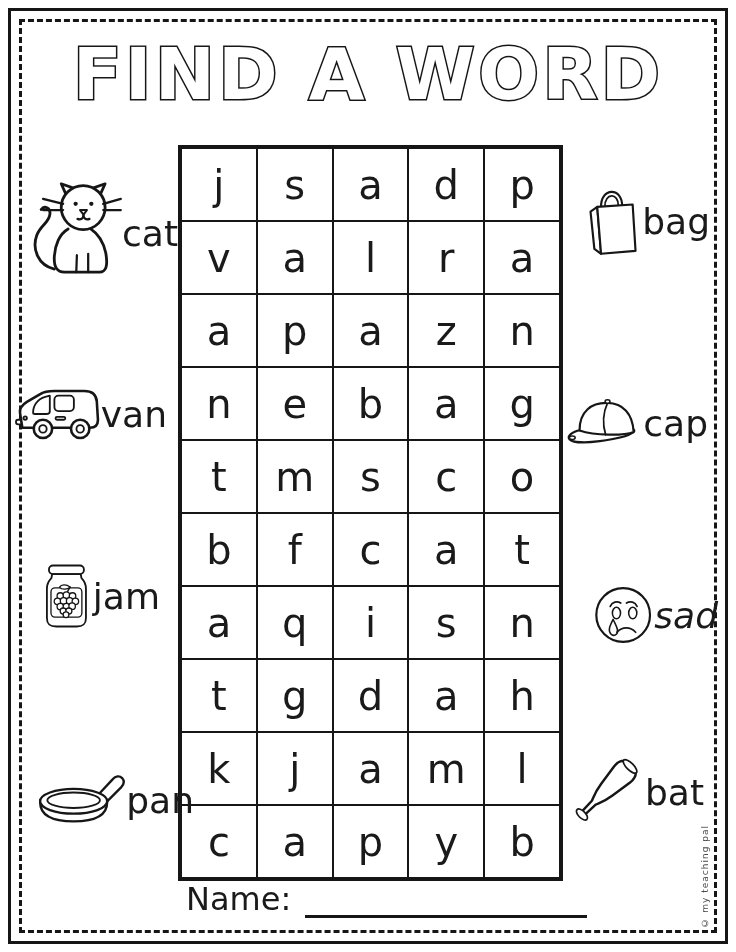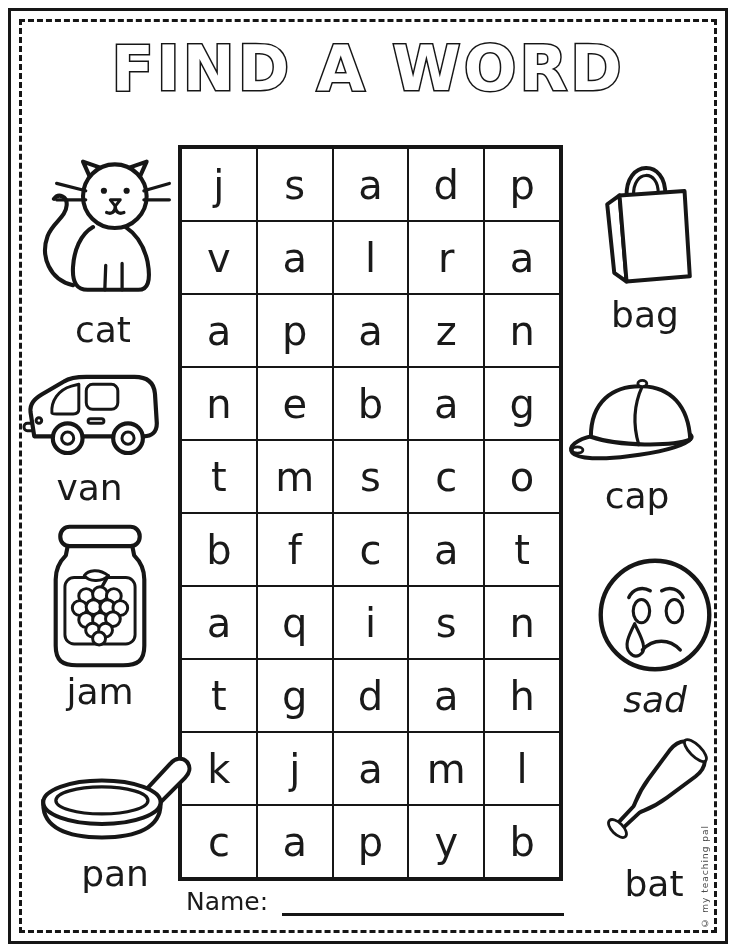--- a/index.html
+++ b/index.html
@@ -11,21 +11,21 @@
     position: relative;
     overflow: hidden;
   }
   .outer-frame { position: absolute; inset: 8px; border: 3px solid #161616; pointer-events: none; }
   .dash-frame  { position: absolute; inset: 19px; border: 3px dashed #161616; pointer-events: none; }
 
   .title {
     position: absolute;
     top: 32px; left: 0; width: 100%;
     text-align: center;
-    font-size: 62px;
+    font-size: 72px;
     font-weight: bold;
     letter-spacing: 3px;
     color: #ffffff;
     -webkit-text-stroke: 3px #161616;
     paint-order: stroke fill;
     white-space: nowrap;
   }
 
   .letter-grid {
     position: absolute;
@@ -40,37 +40,37 @@
   .cell {
     border: 1.5px solid #161616;
     display: flex;
     align-items: center;
     justify-content: center;
     font-size: 40px;
     line-height: 1;
     color: #1a1a1a;
   }
 
-  .word-item { position: absolute; display: flex; flex-direction: column; align-items: center; }
+  .word-item { position: absolute; display: flex; flex-direction: row; align-items: center; }
   .word-item svg { display: block; }
   .word-label { font-size: 36px; color: #1a1a1a; line-height: 1.1; margin-top: 2px; }
 
   .pic { stroke: #161616; stroke-width: 4.5; fill: #ffffff; stroke-linecap: round; stroke-linejoin: round; }
   .pic-thin { stroke: #161616; stroke-width: 3.2; fill: #ffffff; stroke-linecap: round; stroke-linejoin: round; }
   .pic-line { stroke: #161616; stroke-width: 3.6; fill: none; stroke-linecap: round; stroke-linejoin: round; }
   .pic-heavyline { stroke: #161616; stroke-width: 4.5; fill: none; stroke-linecap: round; stroke-linejoin: round; }
   .pic-fill { fill: #161616; stroke: none; }
 
   .name-row {
     position: absolute;
     left: 186px; top: 880px;
     display: flex;
     align-items: flex-end;
   }
-  .name-label { font-size: 25px; text-align: right; }
+  .name-label { font-size: 32px; text-align: right; }
   .name-blank {
     display: inline-block;
     width: 282px; height: 36px;
     border-bottom: 3px solid #161616;
     margin-left: 14px;
   }
 
   .credit {
     position: absolute;
     right: 26px; bottom: 24px;
@@ -237,21 +237,21 @@
     <path class="pic-line" d="M38 47 C 42 38, 52 35, 60 40"></path>
     <path class="pic-line" d="M72 40 C 80 35, 90 38, 94 47"></path>
     <ellipse class="pic-thin" cx="51" cy="61" rx="8.5" ry="12"></ellipse>
     <ellipse class="pic-thin" cx="85" cy="61" rx="8.5" ry="12"></ellipse>
     <path class="pic-thin" d="M44 74 C 37 88, 33 97, 39 104 C 45 111, 55 106, 53 96 C 52 89, 47 81, 44 74 Z"></path>
     <path class="pic-line" d="M52 101 C 63 89, 80 89, 91 101"></path>
   </svg>
   <div class="word-label">sad</div>
 </div>
 
-<div class="word-item" style="left:584px; top:722px; width:140px;">
+<div class="word-item" style="left:564px; top:722px; width:140px;">
   <svg width="140" height="140" viewBox="0 0 150 160">
     <g transform="rotate(45 75 80)">
       <path class="pic" d="M59 14 C 63 7, 87 7, 91 14 C 96 19, 97 26, 96 34 L90 74 C 87 94, 82 102, 80 108 L79 136 L71 136 L70 108 C 68 102, 63 94, 60 74 L54 34 C 53 26, 54 19, 59 14 Z"></path>
       <ellipse class="pic-thin" cx="75" cy="13" rx="16.5" ry="6.5"></ellipse>
       <ellipse class="pic-thin" cx="75" cy="139" rx="13" ry="6.5"></ellipse>
     </g>
   </svg>
   <div class="word-label">bat</div>
 </div>
 

